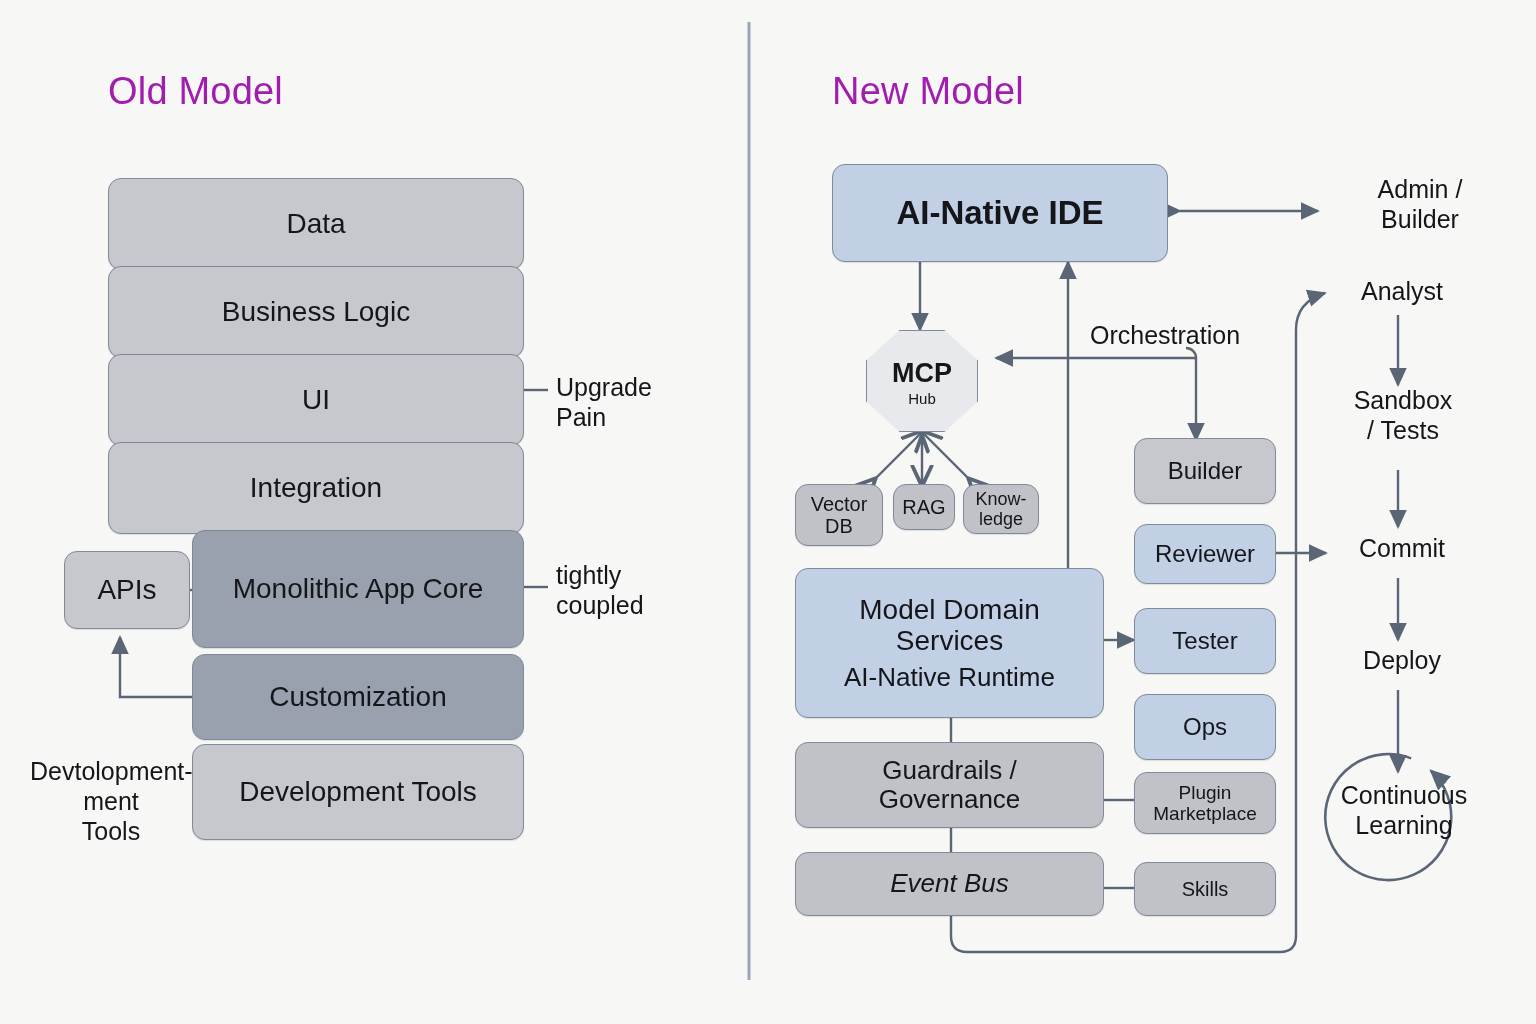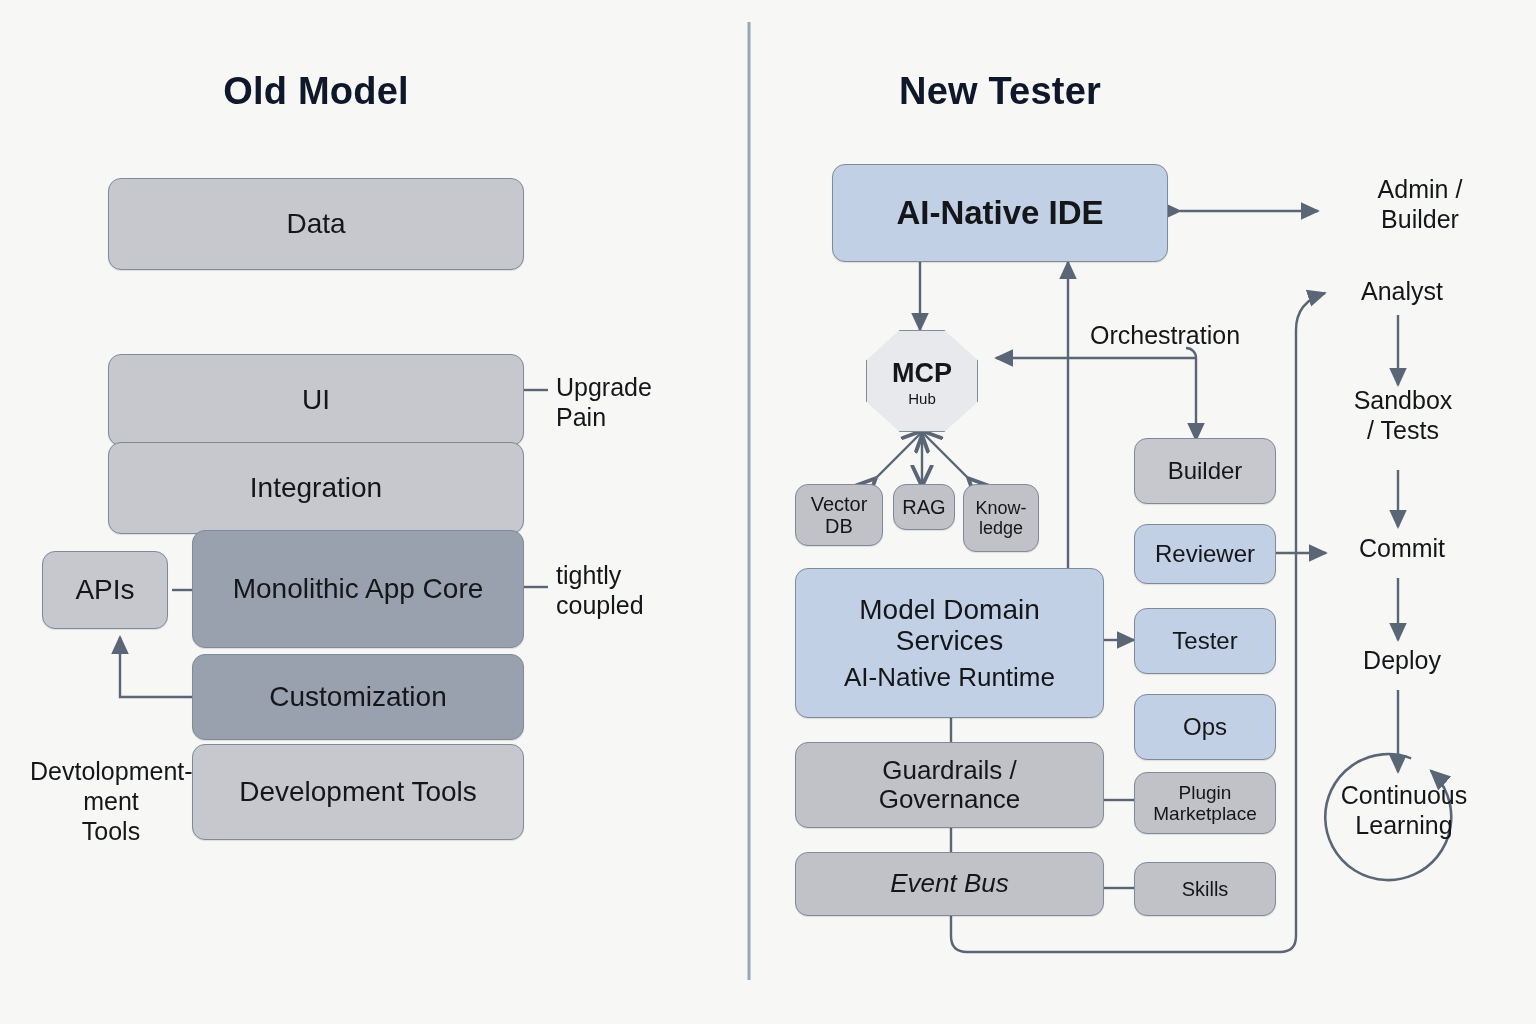--- a/index.html
+++ b/index.html
@@ -8,22 +8,22 @@
     background:#f7f7f5;
     font-family:"Liberation Sans", sans-serif;
     color:#14161a;
     overflow:hidden;
     position:relative;
   }
   #stage{position:absolute;left:0;top:0;width:1536px;height:1024px;}
   svg#wires{position:absolute;left:0;top:0;width:1536px;height:1024px;pointer-events:none;}
 
   .title{
-    position:absolute;font-size:38px;font-weight:bold;letter-spacing:.2px;
-    text-align:center;color:#0f172a;
+    position:absolute;font-size:38px;font-weight:normal;letter-spacing:.2px;
+    color:#a21caf;
   }
 
   .box{
     position:absolute;
     box-sizing:border-box;
     border:1.6px solid #7f8a9b;
     border-radius:13px;
     display:flex;align-items:center;justify-content:center;
     text-align:center;
     line-height:1.12;
@@ -130,20 +130,23 @@
 
     <path d="M951,915 L951,936 Q951,952 967,952 L1280,952 Q1296,952 1296,936 L1296,330 Q1296,302 1325,293" fill="none" stroke="#5a6676" stroke-width="2.4" marker-end="url(#ah)"></path>
   </svg>
 
   <div class="title" style="left:108px;top:70px;width:416px;">Old Model</div>
 
   <div class="box gray-light t28" style="left:108px;top:178px;width:416px;height:92px;">
     <span>Data</span>
   </div>
 
+  <div class="box gray-light t28" style="left:108px;top:266px;width:416px;height:92px;">
+    <span>Business Logic</span>
+  </div>
 
   <div class="box gray-light t28" style="left:108px;top:354px;width:416px;height:92px;">
     <span>UI</span>
   </div>
 
   <div class="box gray-light t28" style="left:108px;top:442px;width:416px;height:92px;">
     <span>Integration</span>
   </div>
 
   <div class="box gray-dark t28" style="left:192px;top:530px;width:332px;height:118px;padding:0 34px;">
@@ -151,54 +154,54 @@
   </div>
 
   <div class="box gray-dark t28" style="left:192px;top:654px;width:332px;height:86px;">
     <span>Customization</span>
   </div>
 
   <div class="box gray-light t28" style="left:192px;top:744px;width:332px;height:96px;padding:0 44px;">
     <span>Development Tools</span>
   </div>
 
-  <div class="box gray-light t28" style="left:42px;top:551px;width:126px;height:78px;">
+  <div class="box gray-light t28" style="left:64px;top:551px;width:126px;height:78px;">
     <span>APIs</span>
   </div>
 
   <div class="lbl lbl-l" style="left:556px;top:372px;width:190px;">Upgrade
 Pain</div>
 
   <div class="lbl lbl-l" style="left:556px;top:560px;width:190px;">tightly
 coupled</div>
 
   <div class="lbl lbl-c" style="left:30px;top:756px;width:162px;">Devtolopment-
 ment
 Tools</div>
 
-  <div class="title" style="left:832px;top:70px;width:336px;">New Tester</div>
+  <div class="title" style="left:832px;top:70px;width:336px;">New Model</div>
 
   <div class="box blue" style="left:832px;top:164px;width:336px;height:98px;font-size:33px;font-weight:bold;">
     <span>AI-Native IDE</span>
   </div>
 
   <div class="octagon" style="left:866px;top:330px;width:112px;height:102px;">
     <span class="main">MCP</span>
     <span class="sub">Hub</span>
   </div>
 
   <div class="box gray-mid t20" style="left:795px;top:484px;width:88px;height:62px;white-space:pre-line;padding:0 6px;">
     <span>Vector DB</span>
   </div>
 
   <div class="box gray-mid t20" style="left:893px;top:484px;width:62px;height:46px;">
     <span>RAG</span>
   </div>
 
-  <div class="box gray-mid t18" style="left:963px;top:484px;width:76px;height:68px;white-space:pre-line;">
+  <div class="box gray-mid t18" style="left:963px;top:484px;width:76px;height:50px;white-space:pre-line;">
     <span>Know-
 ledge</span>
   </div>
 
   <div class="box blue" style="left:795px;top:568px;width:309px;height:150px;flex-direction:column;">
     <span class="t28" style="font-weight:400;">Model Domain</span>
     <span class="t28" style="font-weight:400;">Services</span>
     <span class="t26" style="margin-top:6px;">AI-Native Runtime</span>
   </div>
 

